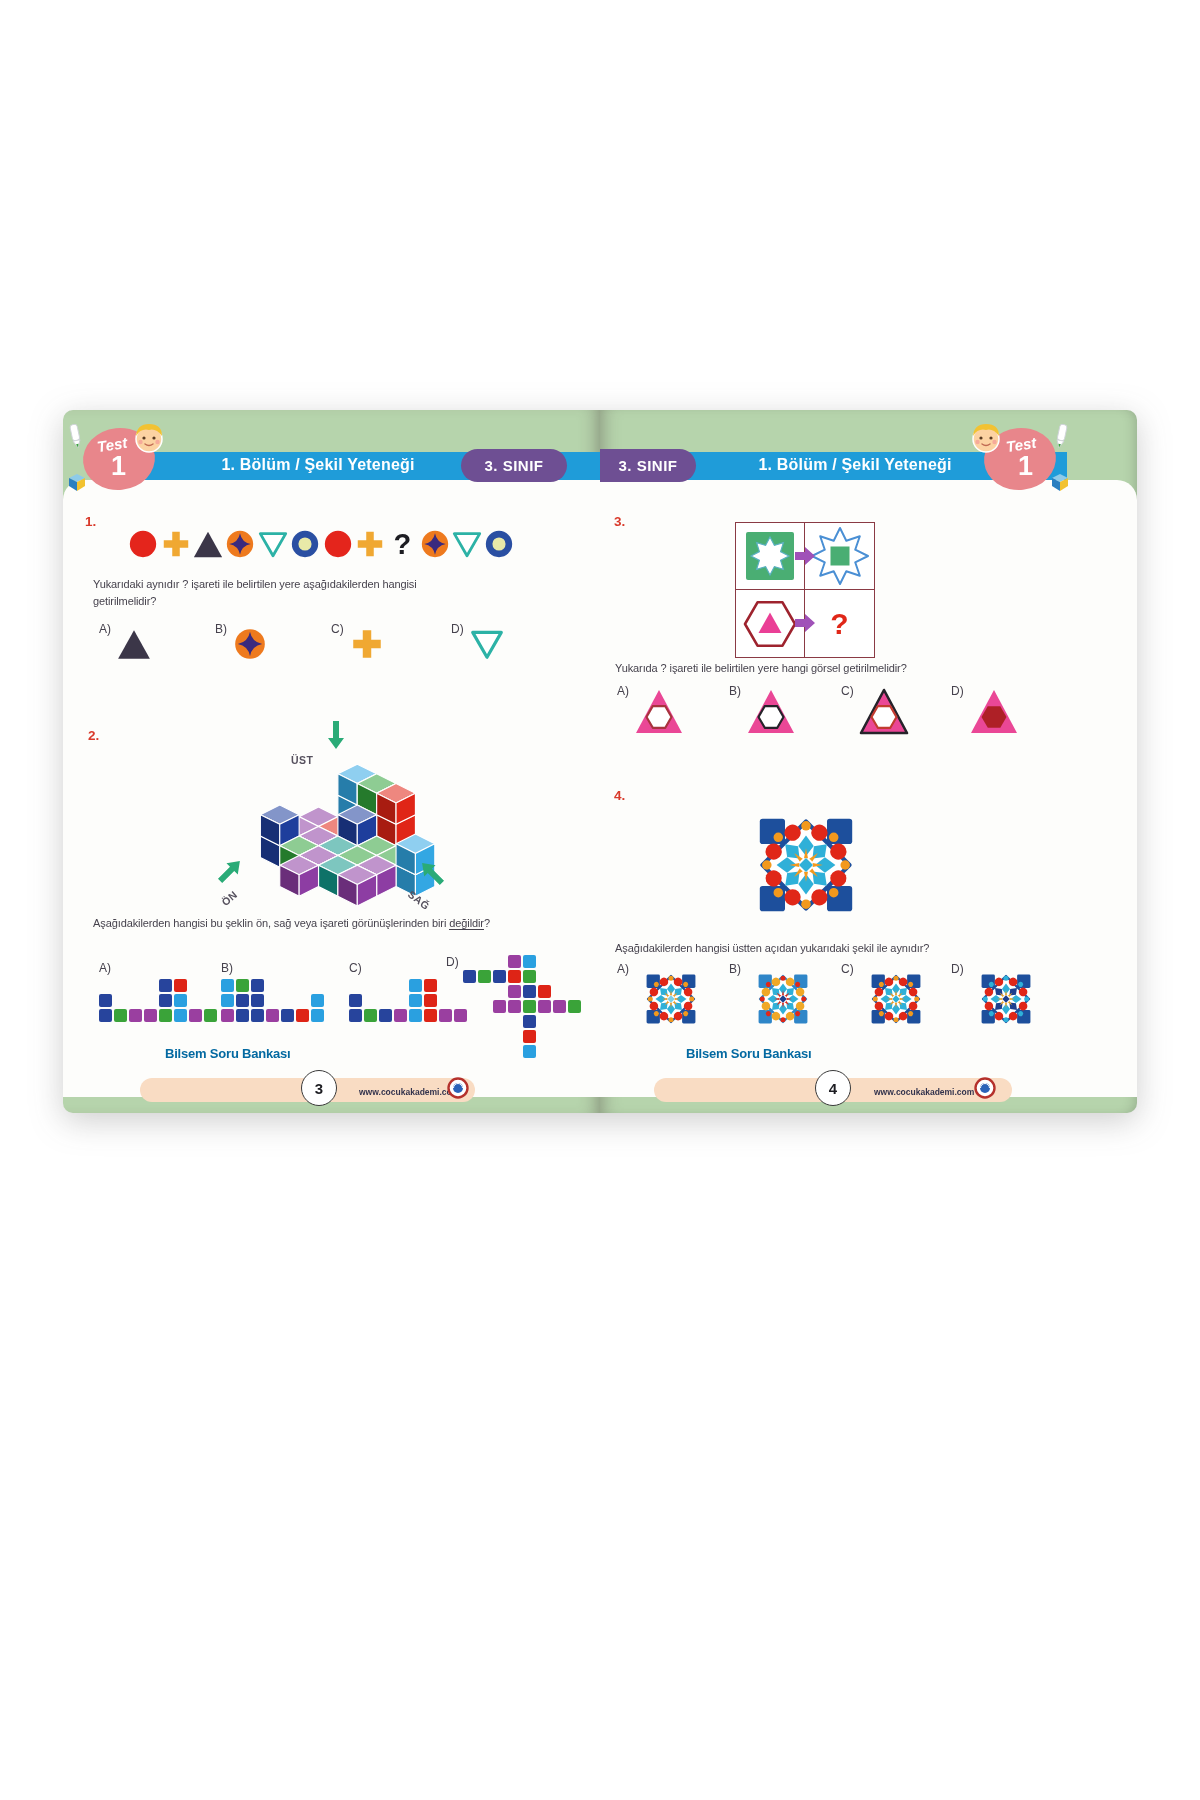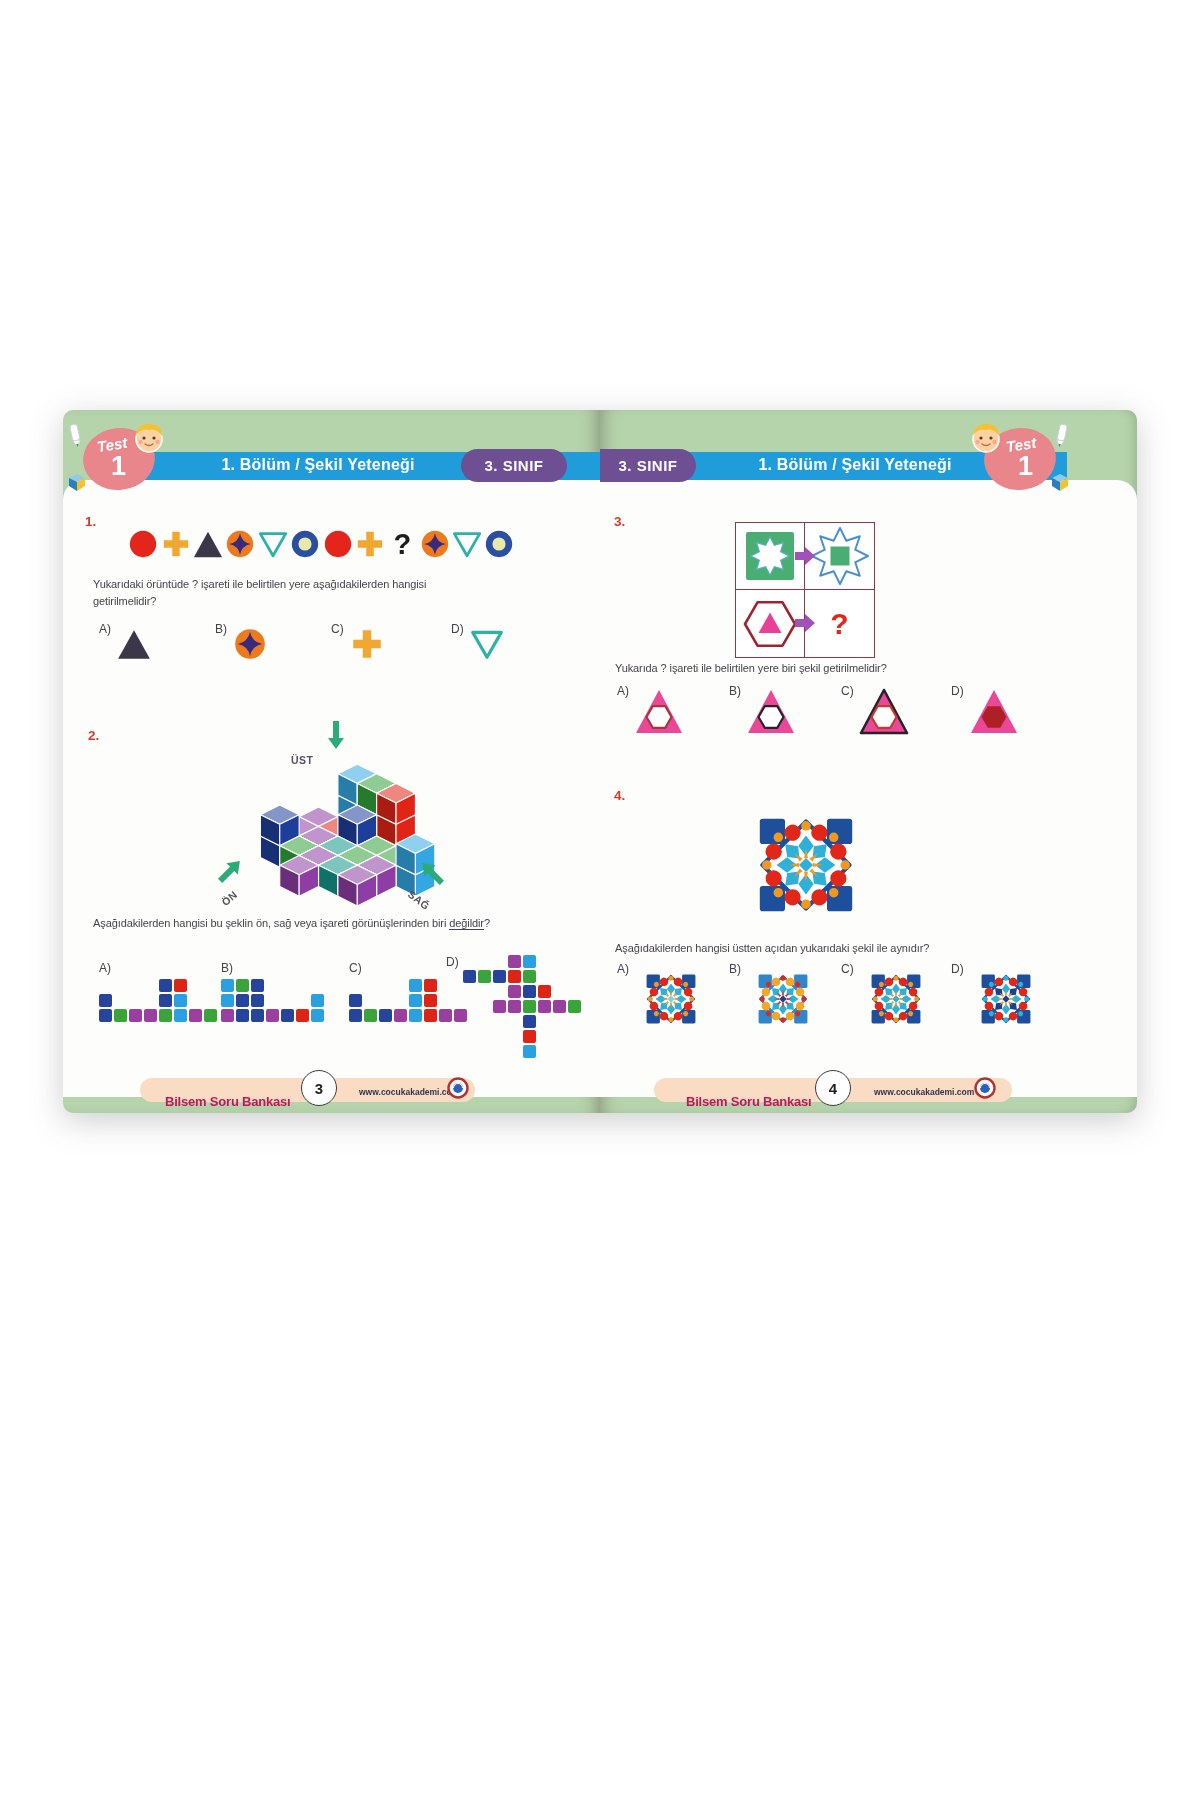--- a/index.html
+++ b/index.html
@@ -58,21 +58,21 @@
   .q3grid{position:absolute;left:135px;top:112px;width:138px;height:134px;background:#fff;
         border:1.7px solid #8a3a44;display:grid;grid-template-columns:1fr 1fr;grid-template-rows:1fr 1fr;}
   .q3cell{display:flex;align-items:center;justify-content:center;}
   .q3cell.b{border-bottom:1.7px solid #8a3a44;}
   .q3cell.r{border-right:1.7px solid #8a3a44;}
   .q3q{font-size:30px;font-weight:bold;color:#e02718;}
   .q3arrow{position:absolute;left:194px;}
   .footer-pill{position:absolute;height:24px;background:#f9dcc3;border-radius:12px;top:668px;}
   .left .footer-pill{left:77px;width:335px;}
   .right .footer-pill{left:54px;width:358px;}
-  .brand{position:absolute;top:684px;font-weight:bold;font-size:13px;color:#be185d;letter-spacing:-.2px;}
+  .brand{position:absolute;top:636px;font-weight:bold;font-size:13px;color:#0369a1;letter-spacing:-.2px;}
   .left .brand{left:102px;}
   .right .brand{left:86px;}
   .pagenum-circle{position:absolute;top:660px;width:34px;height:34px;background:#fff;
         border:1.7px solid #3a3a3a;border-radius:50%;display:flex;align-items:center;
         justify-content:center;font-weight:bold;font-size:15px;color:#1d1d22;}
   .left .pagenum-circle{left:238px;}
   .right .pagenum-circle{left:215px;}
   .site{position:absolute;top:677px;font-size:8.5px;font-weight:bold;color:#33334d;}
   .left .site{left:296px;}
   .right .site{left:274px;}
@@ -174,21 +174,21 @@
             <polygon points="3.5,6 30.5,6 17,29.5" fill="#fff" stroke="#2cb2a6" stroke-width="3" stroke-linejoin="round"></polygon>
           </svg>
         </span>
         <span class="slot">
           <svg width="32" height="32" viewBox="0 0 34 34">
             <circle cx="17" cy="17" r="14" fill="#2a4fa2"></circle>
             <circle cx="17" cy="17" r="7" fill="#e8e9a8"></circle>
           </svg>
         </span>
       </div>
-    <div class="qtext" style="left:30px;top:166px;width:420px"><span>Yukarıdaki örüntüde ? işareti ile belirtilen yere aşağıdakilerden hangisi</span><br><span>getirilmelidir?</span></div>
+    <div class="qtext" style="left:30px;top:166px;width:420px"><span>Yukarıdaki aynıdır ? işareti ile belirtilen yere aşağıdakilerden hangisi</span><br><span>getirilmelidir?</span></div>
 
     <div class="opt" style="left:36px;top:212px">
         <span class="olabel">A)</span>
         <span class="fig" id="q1f0"><svg width="36" height="36" viewBox="0 0 34 34">
             <polygon points="17,4 32,31 2,31" fill="#3b3648"></polygon>
           </svg></span>
       </div>
     <div class="opt" style="left:152px;top:212px">
         <span class="olabel">B)</span>
         <span class="fig" id="q1f1"><svg width="36" height="36" viewBox="0 0 34 34">
@@ -519,21 +519,21 @@
       <div class="q3cell" id="q3c3">
           <span class="q3q" style="color: rgb(224, 39, 24);">?</span>
         </div>
     </div>
     <span class="q3arrow" style="top:137px"><svg width="22" height="18" viewBox="0 0 20 18">
           <polygon points="0,5 10,5 10,0 20,9 10,18 10,13 0,13" fill="#a052b8"></polygon>
         </svg></span>
     <span class="q3arrow" style="top:204px"><svg width="22" height="18" viewBox="0 0 20 18">
           <polygon points="0,5 10,5 10,0 20,9 10,18 10,13 0,13" fill="#a052b8"></polygon>
         </svg></span>
-    <div class="qtext" style="left:15px;top:250px;width:420px">Yukarıda ? işareti ile belirtilen yere biri şekil getirilmelidir?</div>
+    <div class="qtext" style="left:15px;top:250px;width:420px">Yukarıda ? işareti ile belirtilen yere hangi görsel getirilmelidir?</div>
 
     <div class="opt" style="left:17px;top:274px">
         <span class="olabel">A)</span>
         <span class="fig" id="q3f0"><svg width="50" height="48" viewBox="0 0 50 48">
             <polygon points="25,2 48,45 2,45" fill="#ea4796"></polygon>
             <polygon points="37.5,29.0 31.3,39.8 18.8,39.8 12.5,29.0 18.7,18.2 31.3,18.2" fill="#fff" stroke="#a8343e" stroke-width="2.2" stroke-linejoin="round"></polygon>
           </svg></span>
       </div>
     <div class="opt" style="left:129px;top:274px">
         <span class="olabel">B)</span>

